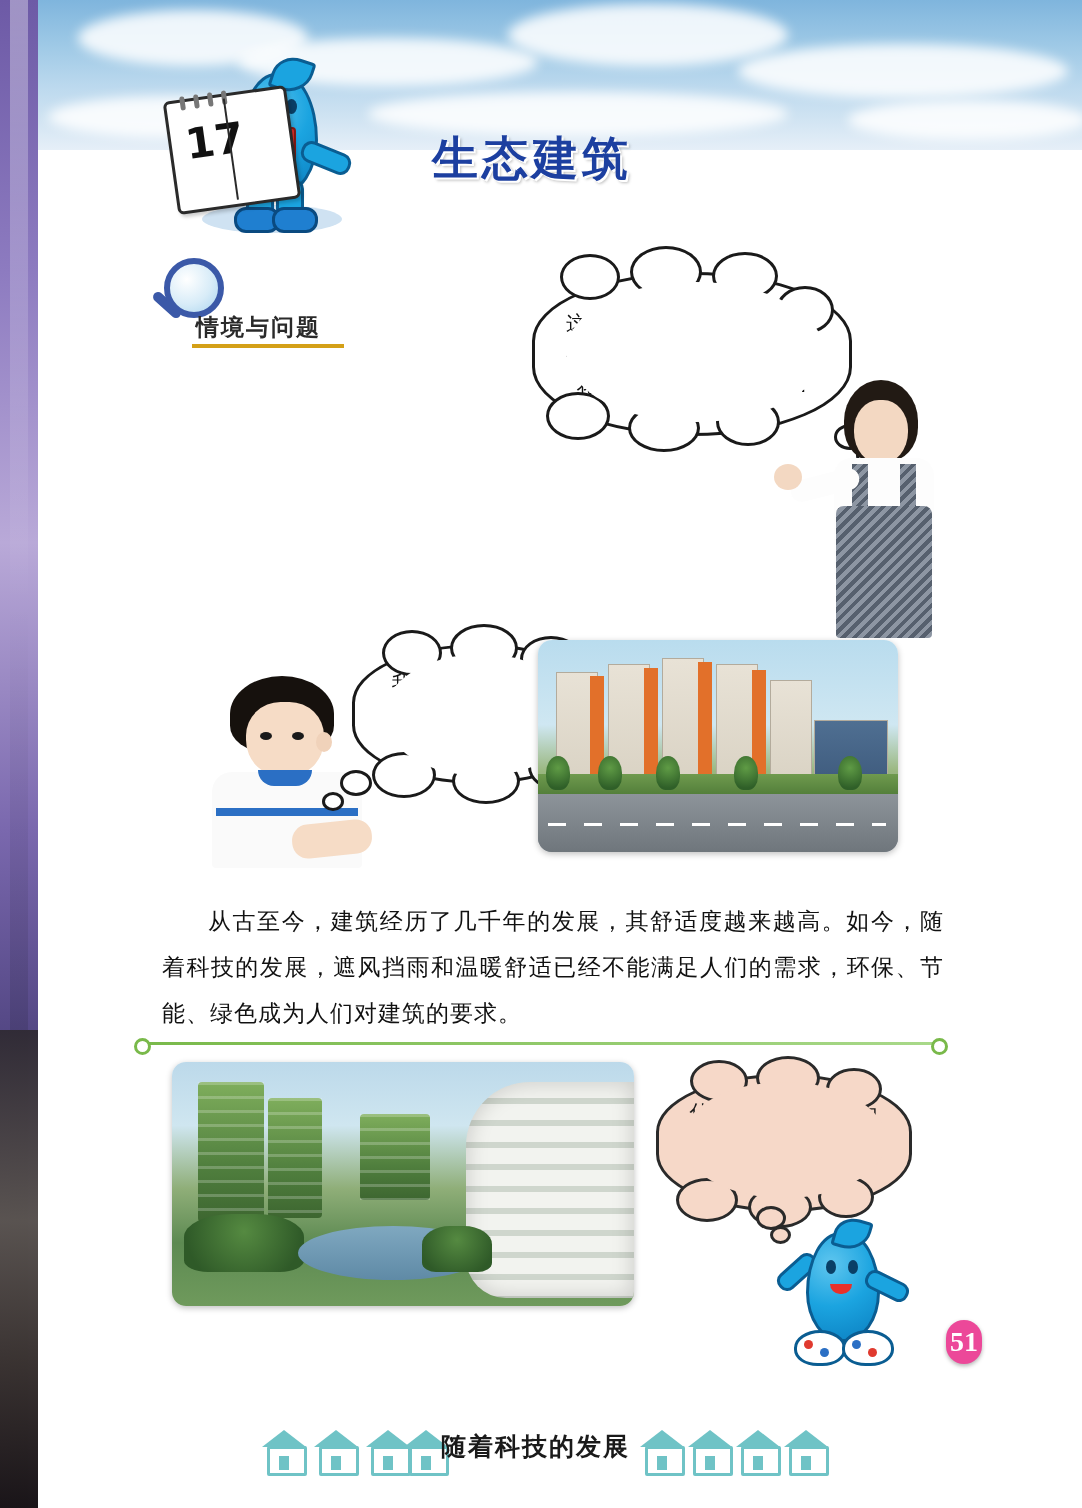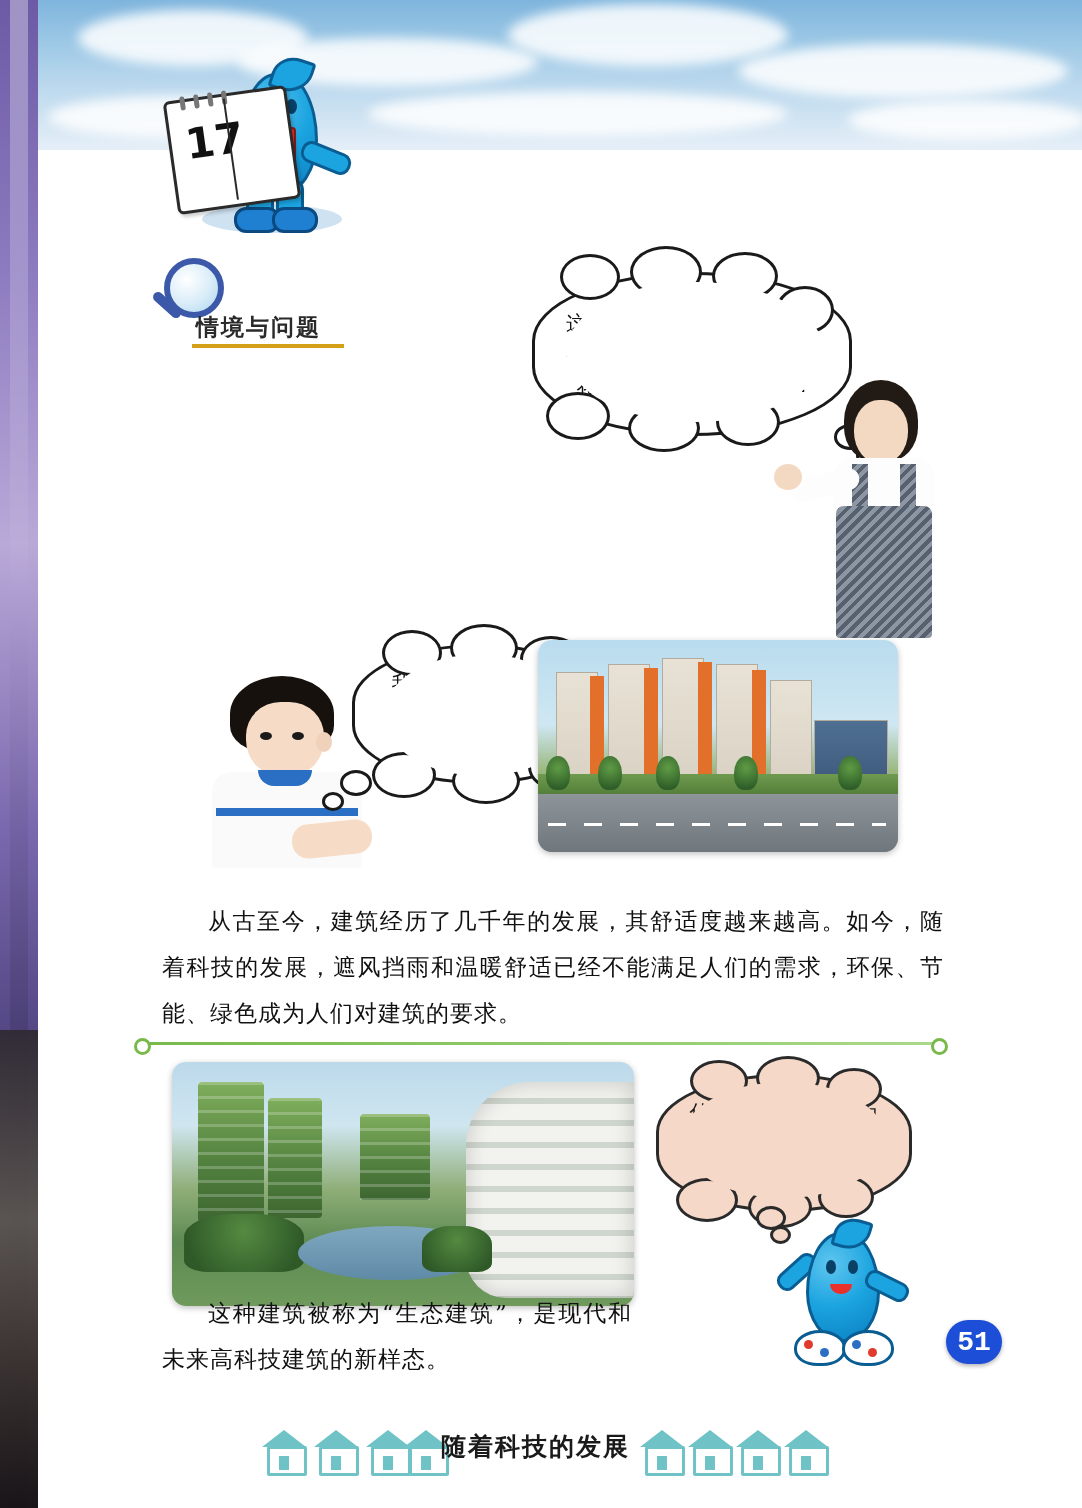--- a/index.html
+++ b/index.html
@@ -324,23 +324,23 @@
   
   .divider { position:absolute; left:140px; top:1042px; width:802px; height:3px;
     background:linear-gradient(90deg,#79b94a,#a9d98a); }
   .divider .dot { position:absolute; top:-4px; width:11px; height:11px; border-radius:50%;
     border:3px solid #79b94a; background:#fff; }
   .divider .dot.l { left:-6px; }
   .divider .dot.r { right:-6px; }
 
   
   .page-no {
-    position:absolute; left:946px; top:1320px; width:56px; height:44px;
-    background:#1d4ed8; border-radius:22px;
-    color:#fff; font-family:Liberation Mono, monospace; font-weight:bold; font-size:28px;
+    position:absolute; left:946px; top:1320px; width:36px; height:44px;
+    background:#ec4899; border-radius:22px;
+    color:#fff; font-family:Liberation Serif, serif; font-weight:bold; font-size:28px;
     display:flex; align-items:center; justify-content:center;
     box-shadow:0 2px 4px rgba(0,0,0,.3);
   }
 
   
   .footer { position:absolute; left:0; top:1418px; width:1082px; height:60px; }
   .footer-text {
     position:absolute; left:441px; top:12px;
     font-family:"DejaVu Sans", sans-serif; font-weight:bold; font-size:25px; color:#1a1a1a;
     letter-spacing:2px;
@@ -372,20 +372,21 @@
   <div class="sky">
     <div class="cloud" style="left:40px;  top:10px;  width:230px; height:56px;"></div>
     <div class="cloud" style="left:200px; top:38px;  width:300px; height:48px;"></div>
     <div class="cloud" style="left:470px; top:4px;   width:280px; height:62px;"></div>
     <div class="cloud" style="left:700px; top:44px;  width:330px; height:54px;"></div>
     <div class="cloud" style="left:330px; top:92px;  width:420px; height:44px;"></div>
     <div class="cloud" style="left:810px; top:100px; width:240px; height:40px;"></div>
     <div class="cloud" style="left:10px;  top:96px;  width:260px; height:42px;"></div>
   </div>
 
+  <div class="title">生态建筑</div>
 
   <div class="mascot-top">
     <div class="mascot-shadow"></div>
     <div class="m-arm l"></div>
     <div class="m-body"></div>
     <div class="m-fin"></div>
     <div class="m-eye l"></div>
     <div class="m-eye r"></div>
     <div class="m-mouth"></div>
     <div class="m-arm r"></div>
@@ -522,21 +523,20 @@
     <div class="mb-mouth"></div>
     <div class="mb-arm r"></div>
     <div class="mb-shoe l"></div>
     <div class="mb-shoe r"></div>
     <div class="mb-dot" style="left:44px; top:122px; background:#e03a2f;"></div>
     <div class="mb-dot" style="left:60px; top:130px; background:#2b6fc4;"></div>
     <div class="mb-dot" style="left:92px; top:122px; background:#2b6fc4;"></div>
     <div class="mb-dot" style="left:108px; top:130px; background:#e03a2f;"></div>
   </div>
 
-  <div class="para" id="para-eco">这种建筑被称为“生态建筑”，是现代和未来高科技建筑的新样态。</div>
 
   <div class="page-no">51</div>
 
   <div class="footer">
     <div class="house" style="left:262px;">
         <div class="roof"></div>
         <div class="wall"></div>
         <div class="door"></div>
       </div>
     <div class="house" style="left:314px;">

